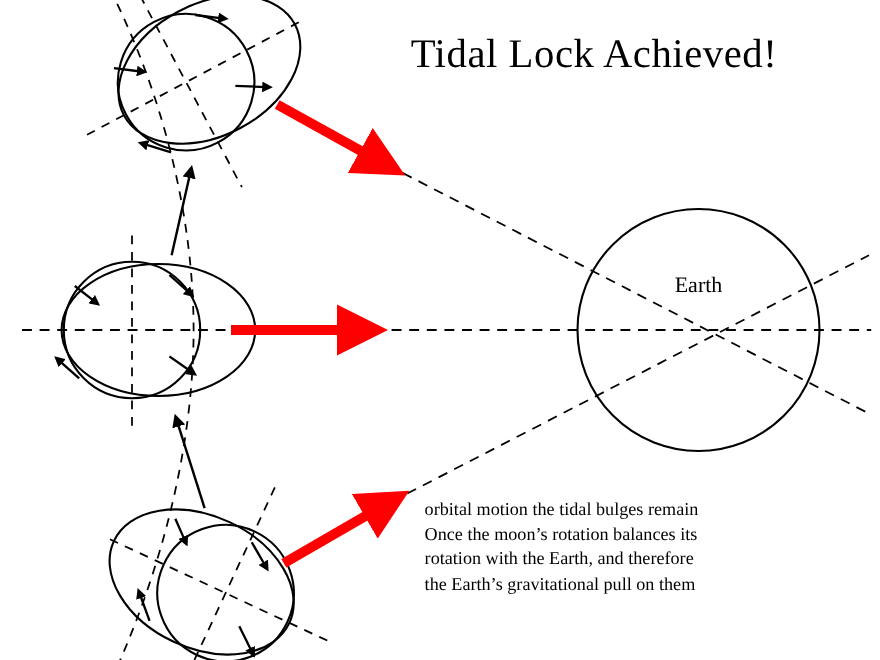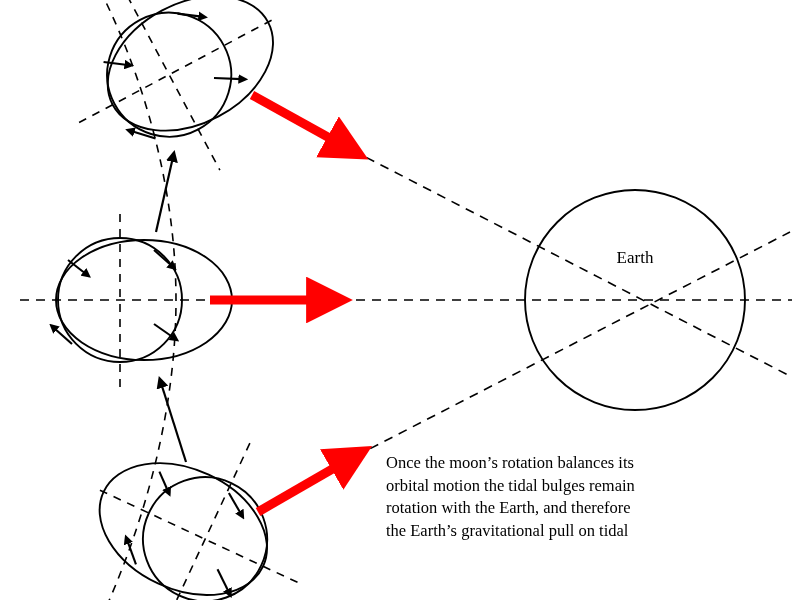--- a/index.html
+++ b/index.html
@@ -34,21 +34,21 @@
     letter-spacing: 0.5px;
     white-space: nowrap;
   }
   .earth-label {
     position: absolute;
     left: 585px;
     top: 248px;
     width: 100px;
     text-align: center;
     font-family: "Liberation Serif", "DejaVu Serif", serif;
-    font-size: 17px;
+    font-size: 20px;
     color: #000000;
   }
   .caption-block {
     position: absolute;
     left: 386px;
     top: 452px;
     width: 330px;
     font-family: "Liberation Serif", "DejaVu Serif", serif;
     font-size: 16.5px;
     line-height: 22.5px;
@@ -140,23 +140,24 @@
       <line x1="186" y1="462" x2="161" y2="383" marker-end="url(#blackhead)"></line>
     </g>
 
     <g stroke="#ff0000" stroke-width="9" fill="none">
       <line x1="252" y1="95" x2="344" y2="146" marker-end="url(#redhead)"></line>
       <line x1="210" y1="300" x2="325" y2="300" marker-end="url(#redhead)"></line>
       <line x1="258" y1="512" x2="348" y2="460" marker-end="url(#redhead)"></line>
     </g>
   </svg>
 
+  <div class="title-text">Tidal Lock Achieved!</div>
 
   <div class="earth-label">Earth</div>
 
   <div class="caption-block">
+    <span class="cline">orbital motion the tidal bulges remain</span>
     <span class="cline">Once the moon’s rotation balances its</span>
-    <span class="cline">orbital motion the tidal bulges remain</span>
     <span class="cline">rotation with the Earth, and therefore</span>
-    <span class="cline">the Earth’s gravitational pull on tidal</span>
+    <span class="cline">the Earth’s gravitational pull on them</span>
   </div>
 
 </div>
 
 </body></html>

